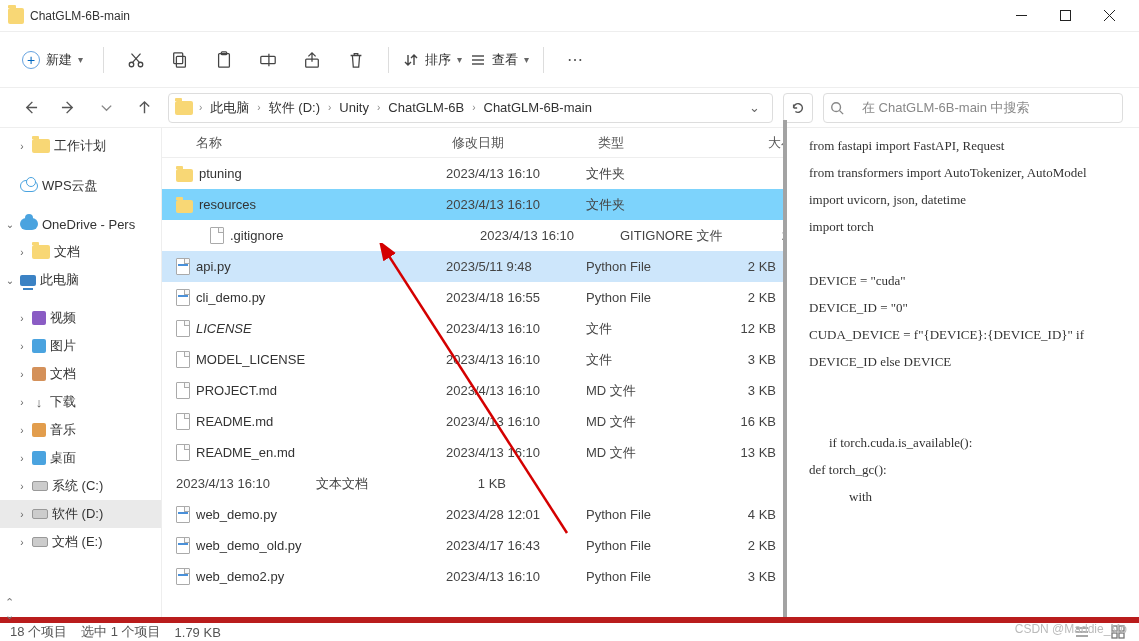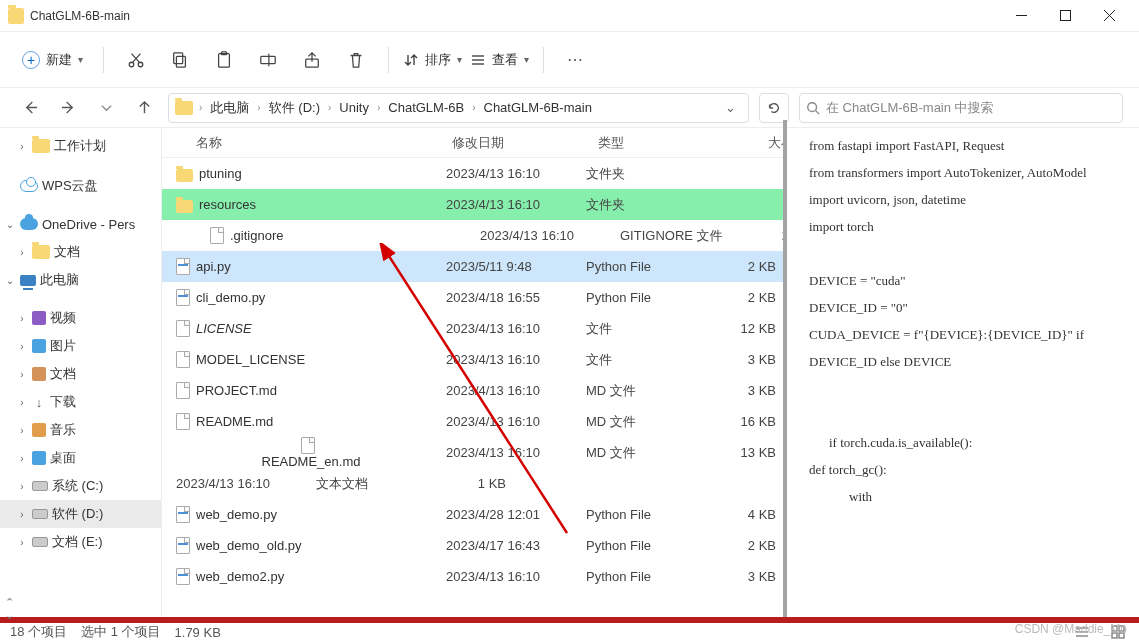--- a/index.html
+++ b/index.html
@@ -30,21 +30,21 @@
 .navarrow { width:28px; height:28px; display:flex; align-items:center; justify-content:center; color:#777; }
 .navarrow svg{width:15px;height:15px;stroke:#555;stroke-width:1.5;fill:none;}
 .breadcrumb { flex:1; height:30px; border:1px solid #ddd; border-radius:4px; display:flex; align-items:center; padding:0 6px; gap:4px; }
 .bc-ico { width:18px; height:14px; background:#f8d775; border-radius:2px; position:relative; margin-right:2px;}
 .bc-ico::before{content:"";position:absolute;top:-3px;left:0;width:7px;height:3px;background:#f8d775;border-radius:1px 1px 0 0;}
 .bc-item { padding:0 4px; }
 .bc-sep { color:#888; font-size:10px; }
 .bc-chev { margin-left:auto; padding:0 6px; color:#666; }
 .refresh-btn{width:30px;height:30px;display:flex;align-items:center;justify-content:center;border:1px solid #ddd;border-radius:4px;}
 .refresh-btn svg{width:14px;height:14px;stroke:#555;stroke-width:1.6;fill:none;}
-.search { width:324px; height:30px; border:1px solid #ddd; border-radius:4px; display:flex; align-items:center;padding:0 6px;gap:6px;color:#888;}
+.search { width:300px; height:30px; border:1px solid #ddd; border-radius:4px; display:flex; align-items:center;padding:0 6px;gap:18px;color:#888;}
 .search svg{width:14px;height:14px;stroke:#888;stroke-width:1.6;fill:none;}
 
 
 .main { display:flex; height:calc(641px - 32px - 56px - 40px - 24px); }
 .sidebar { width:162px; border-right:1px solid #eee; overflow:hidden; padding-top:4px;}
 .sb-item { display:flex; align-items:center; height:28px; padding-left:4px; gap:4px;}
 .sb-item .exp { width:12px; font-size:10px; color:#666; text-align:center;}
 .sb-item .ico { width:18px; height:14px; border-radius:2px; position:relative;}
 .ico.folder { background:#f8d775; }
 .ico.folder::before{content:"";position:absolute;top:-3px;left:0;width:7px;height:3px;background:#f8d775;border-radius:1px 1px 0 0;}
@@ -62,21 +62,21 @@
 .ico.down{width:14px;height:14px;display:flex;align-items:center;justify-content:center;color:#555;}
 .sb-item.sel { background:#eaeaea;}
 .sb-item.indent1{padding-left:16px;}
 
 
 .filelist { flex:1; position:relative; overflow:hidden; }
 .fl-header { display:flex; height:30px; align-items:center; border-bottom:1px solid #eee; color:#555; padding-left:14px;}
 .col-name{flex:0 0 270px;} .col-date{flex:0 0 140px;} .col-type{flex:0 0 130px;} .col-size{flex:0 0 70px;text-align:right;padding-right:10px;}
 .fl-header .div{width:1px;height:18px;background:#ddd;margin-right:6px;}
 .fl-row { display:flex; height:31px; align-items:center; padding-left:14px;}
-.fl-row.hov { background:#86efac;}
+.fl-row.hov { background:#7dd3fc;}
 .fl-row.sel { background:#cde6fb;}
 .fileico { width:18px; height:18px; display:flex;align-items:center;justify-content:center;margin-right:6px;}
 .fileico.folder-y { width:17px;height:13px;background:#f8d775;border-radius:2px;position:relative;margin-top:3px;}
 .fileico.folder-y::before{content:"";position:absolute;top:-3px;left:0;width:7px;height:3px;background:#f8d775;border-radius:1px 1px 0 0;}
 .fileico.file {width:14px;height:17px;border:1px solid #aaa;border-radius:1px;background:#fff;position:relative;}
 .fileico.file::before{content:"";position:absolute;top:0;right:0;width:4px;height:4px;border-left:1px solid #aaa;border-bottom:1px solid #aaa;background:#f8f8f8;}
 .fileico.py::after{content:"";position:absolute;left:1px;top:5px;width:10px;height:2px;background:#4a90d9;}
 .fl-row .col-size{color:#444;}
 .fl-row .col-type,.fl-row .col-date{color:#444;}
 
@@ -397,21 +397,21 @@
         <div class="fl-row">
           <div class="col-name" style="display: flex; align-items: center;">
             <span class="fileico file"></span>
             <span>README.md</span>
           </div>
           <div class="col-date">2023/4/13 16:10</div>
           <div class="col-type">MD 文件</div>
           <div class="col-size">16 KB</div>
         </div>
         <div class="fl-row">
-          <div class="col-name" style="display: flex; align-items: center; flex-direction: column;">
+          <div class="col-name" style="display: flex; align-items: center;">
             <span class="fileico file"></span>
             <span>README_en.md</span>
           </div>
           <div class="col-date">2023/4/13 16:10</div>
           <div class="col-type">MD 文件</div>
           <div class="col-size">13 KB</div>
         </div>
         <div class="fl-row">
           <div class="col-date">2023/4/13 16:10</div>
           <div class="col-type">文本文档</div>

